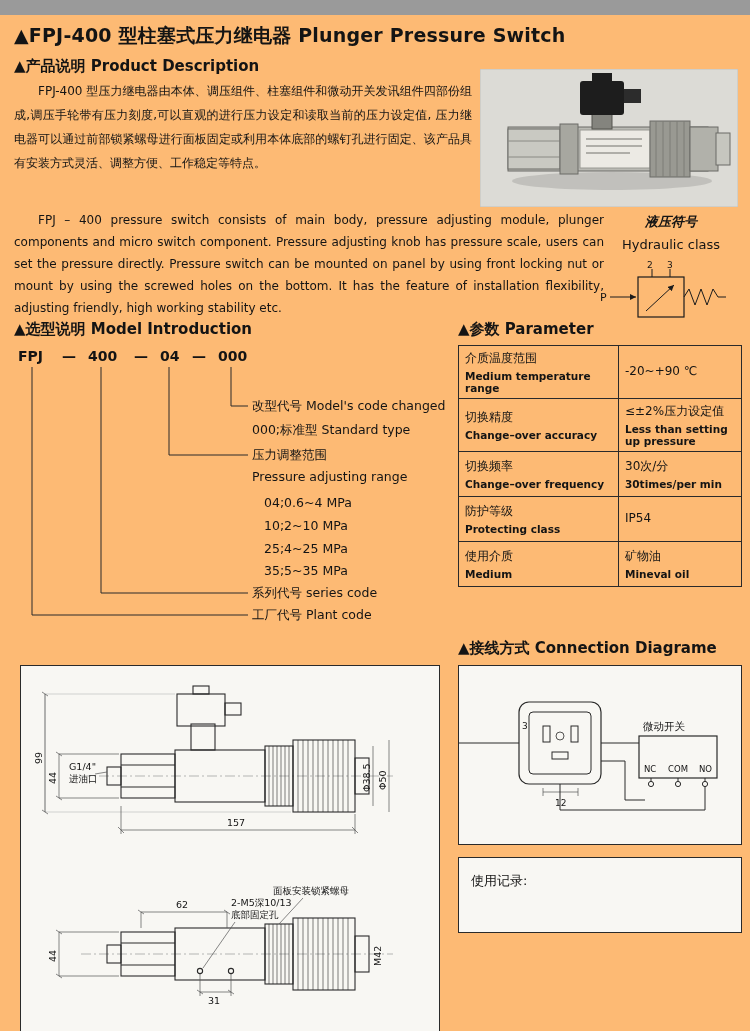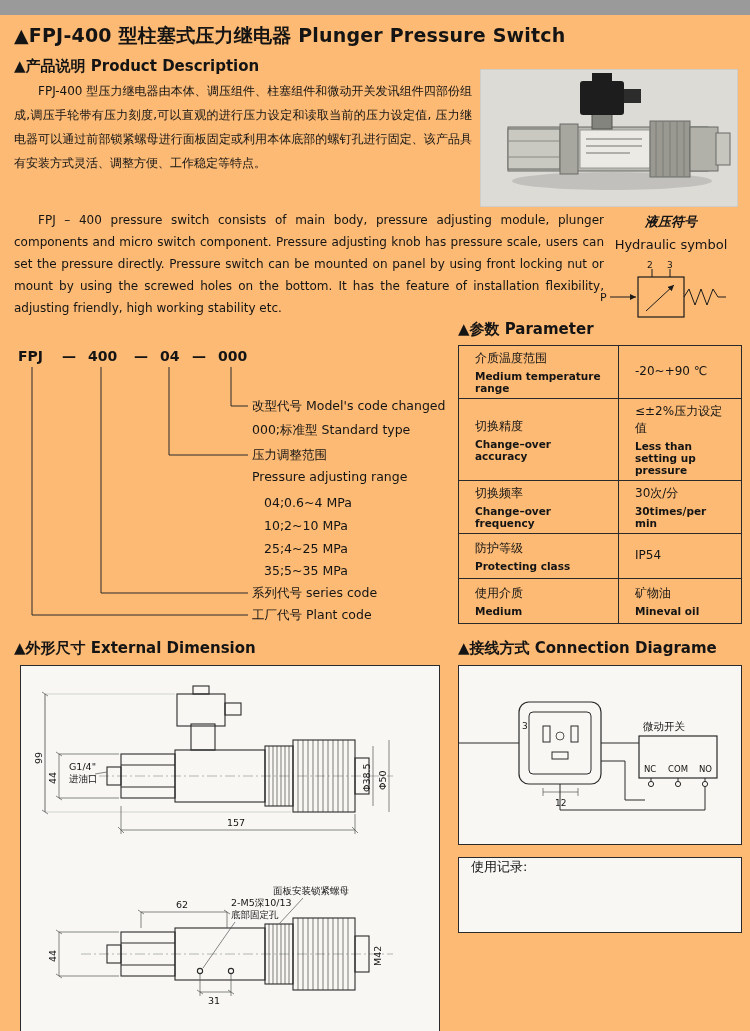--- a/index.html
+++ b/index.html
@@ -10,25 +10,25 @@
     background:#fdba74; color:#141414; overflow:hidden;
   }
   .abs { position:absolute; }
   .title { font-size:19px; font-weight:bold; letter-spacing:0.2px; }
   .h2 { font-size:15px; font-weight:bold; }
   .para { font-size:12px; line-height:24px; text-align:justify; text-indent:2em; }
   .box { border:1.4px solid #2a2a2a; background:#f8f7f3; }
   .hyd-label { font-size:13px; text-align:center; width:150px; }
   .hyd-label .cnl { font-weight:600; margin-bottom:6px;font-style:italic; }
   .param-table { border-collapse:collapse; table-layout:fixed; width:284px; }
-  .param-table td { border:1.2px solid #2a2a2a; padding:4px 16px; vertical-align:middle; height:45px; }
+  .param-table td { border:1.2px solid #2a2a2a; padding:4px 6px; vertical-align:middle; height:45px; }
   .param-table td.pname { width:160px; }
   .param-table .cn { font-size:12px; }
   .param-table .en { font-size:10.5px; margin-top:3px;font-weight:bold; }
-  .using-box { padding:0 12px; font-size:13px; }
+  .using-box { padding:14px 12px; font-size:13px; }
   .using-box .l1 { margin-bottom:14px; }
   svg { display:block; }
   svg text { font-family:"DejaVu Sans","Liberation Sans",sans-serif; fill:#141414; }
 </style>
 </head>
 <body>
 
 <div class="page">
 
   <div class="abs title" style="left:14px; top:8px;">▲FPJ-400 型柱塞式压力继电器 Plunger Pressure Switch</div>
@@ -53,40 +53,41 @@
     <rect x="112" y="42" width="20" height="18" fill="#84847e" stroke="#55554f"></rect>
     <rect x="100" y="12" width="44" height="34" rx="3" fill="#1d1d1d"></rect>
     <rect x="112" y="4" width="20" height="9" fill="#1d1d1d"></rect>
     <rect x="144" y="20" width="17" height="14" fill="#2c2c2c"></rect>
   </svg>
 
   <div class="abs para" style="left:14px; top:194px; width:590px; line-height:22px;">FPJ – 400 pressure switch consists of main body, pressure adjusting module, plunger components and micro switch component. Pressure adjusting knob has pressure scale, users can set the pressure directly. Pressure switch can be mounted on panel by using front locking nut or mount by using the screwed holes on the bottom. It has the feature of installation flexibility, adjusting friendly, high working stability etc.</div>
 
   <div class="abs hyd-label" style="left:596px; top:198px;">
     <div class="cnl">液压符号</div>
-    <div>Hydraulic symbol</div>
+    <div>Hydraulic class</div>
   </div>
 
   <svg class="abs" style="left:598px; top:246px;" width="148" height="58">
     <defs>
       <marker id="arrA" markerWidth="8" markerHeight="8" refX="6" refY="3" orient="auto">
         <path d="M0,0 L6,3 L0,6 z" fill="#1c1c1c"></path>
       </marker>
     </defs>
     <text x="2" y="40" font-size="11">P</text>
     <line x1="12" y1="36" x2="38" y2="36" stroke="#1c1c1c" stroke-width="1" marker-end="url(#arrA)"></line>
     <rect x="40" y="16" width="46" height="40" fill="none" stroke="#1c1c1c" stroke-width="1.2"></rect>
     <line x1="54" y1="16" x2="54" y2="8" stroke="#1c1c1c"></line>
     <line x1="72" y1="16" x2="72" y2="8" stroke="#1c1c1c"></line>
     <text x="49" y="7" font-size="9">2</text>
     <text x="69" y="7" font-size="9">3</text>
     <line x1="48" y1="50" x2="76" y2="24" stroke="#1c1c1c" stroke-width="1" marker-end="url(#arrA)"></line>
     <polyline points="86,36 91,28 97,44 103,28 109,44 115,28 120,36 128,36" fill="none" stroke="#1c1c1c" stroke-width="1"></polyline>
   </svg>
 
+  <div class="abs h2" style="left:14px; top:305px;">▲选型说明  Model Introduction</div>
 
   <svg class="abs" style="left:12px; top:330px;" width="442" height="290">
     <g stroke="#2a2a2a" stroke-width="1" fill="none">
       <path d="M219,22 V61 H236"></path>
       <path d="M157,22 V110 H236"></path>
       <path d="M89,22 V248 H236"></path>
       <path d="M20,22 V270 H236"></path>
     </g>
     <g font-size="14" font-weight="bold">
       <text x="6" y="16">FPJ</text>
@@ -161,21 +162,20 @@
         <div class="en">Medium</div>
       </td>
       <td>
         <div class="cn">矿物油</div>
         <div class="en">Mineval oil</div>
       </td>
     </tr>
   </tbody>
     </table>
 
-  <div class="abs h2" style="left:14px; top:624px;">▲外形尺寸  External Dimension</div>
 
   <div class="abs box" style="left:20px; top:650px; width:420px; height:372px;">
     <svg width="417" height="369">
 
       <path d="M60,110 H372" stroke="#999" stroke-width="0.7" stroke-dasharray="10 3 2 3" fill="none"></path>
       <g stroke="#2a2a2a" stroke-width="1.1" fill="none">
         <rect x="86" y="101" width="14" height="18"></rect>
         <rect x="100" y="88" width="54" height="44"></rect>
         <path d="M100,99 H154 M100,121 H154"></path>
         <rect x="154" y="84" width="90" height="52"></rect>

